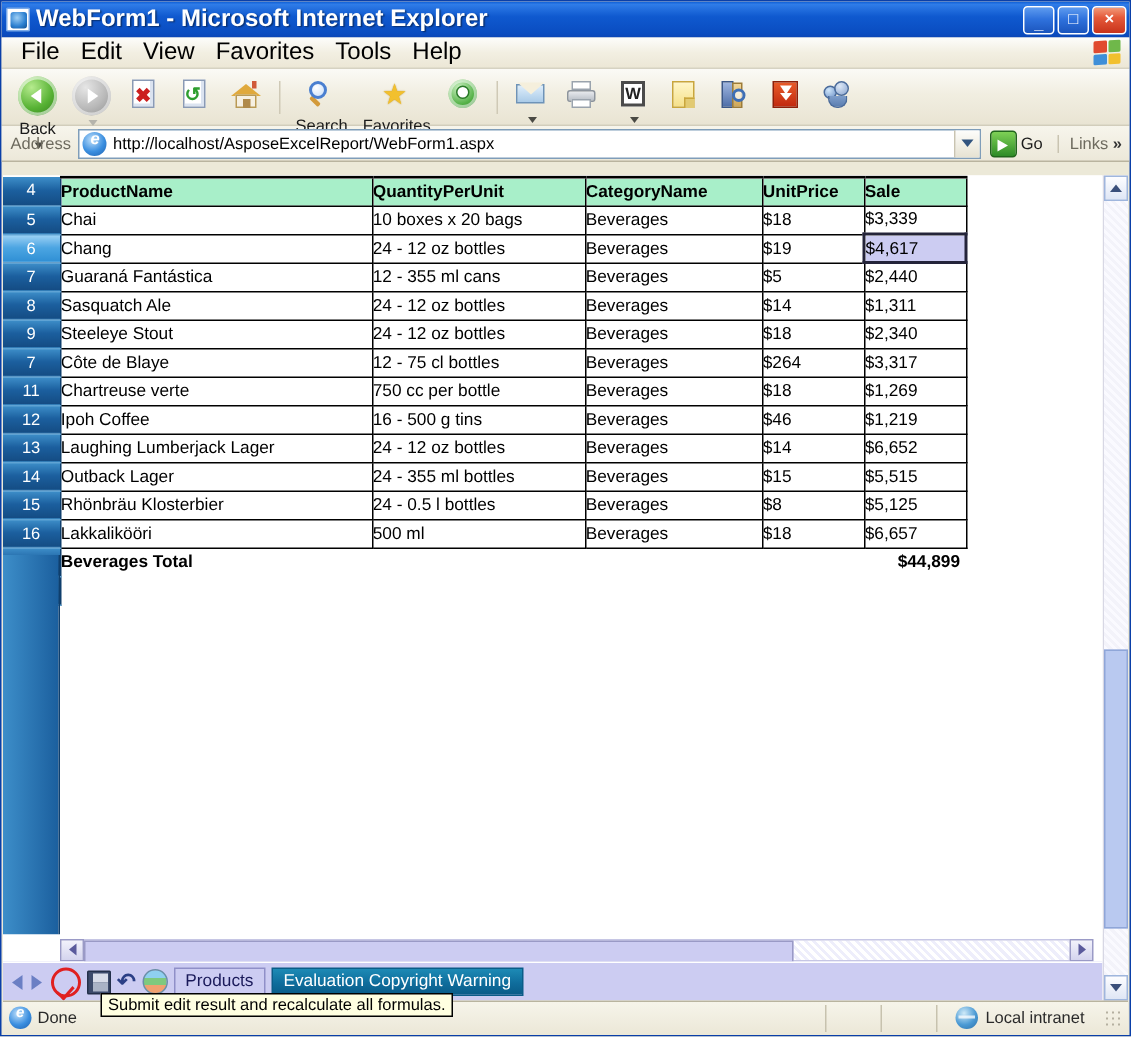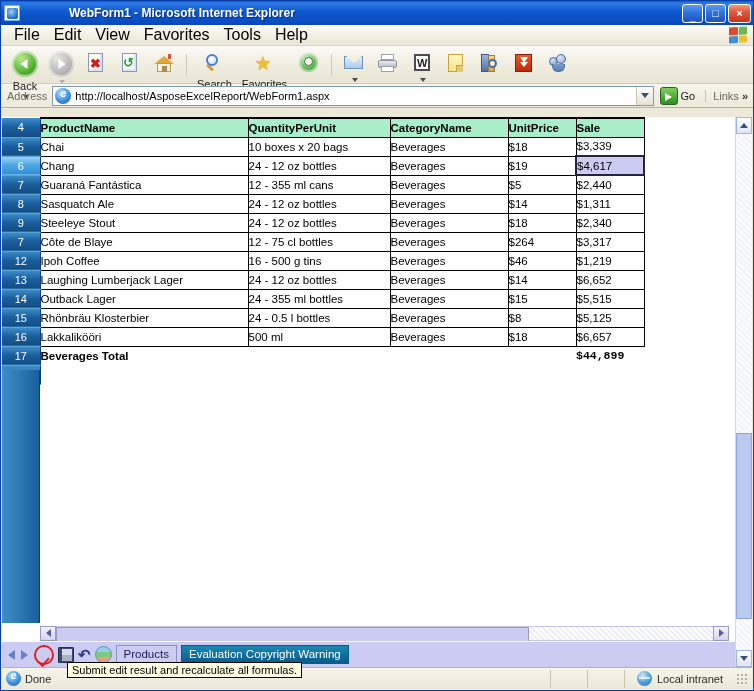--- a/index.html
+++ b/index.html
@@ -34,25 +34,24 @@
     border-radius: 1px;
     overflow: hidden;
   }
   .title-ico::before {
     content: ""; position: absolute; left: 2px; top: 2px;
     width: 11px; height: 11px;
     background: radial-gradient(circle at 40% 35%, #9fd0f5 0%, #2b7fd0 60%, #15508f 100%);
     border-radius: 2px;
   }
   .title-text {
-    color: #fff; font-size: 12px; font-weight: bold;
+    color: #fff; font-size: 16px; font-weight: bold;
     text-shadow: 1px 1px 1px rgba(0,0,0,.45);
     white-space: nowrap;
     flex: 1 1 auto;
-    margin-left: 45px;
   }
   .win-btns { display: flex; gap: 2px; align-items: center; }
   .wbtn {
     width: 21px; height: 19px;
     border: 1px solid #fff;
     border-radius: 3px;
     position: relative;
     background: linear-gradient(180deg,#5e9bef 0%,#2f72dd 45%,#1b55bd 100%);
   }
   .wbtn.close {
@@ -341,21 +340,21 @@
     font-weight:bold; background:#fff;
   }
   .cell.totalblank { border:none; border-top:1px solid #000; background:#fff;}
   .cell.pad { border:none; background:#fff; }
   .cell.c-name { width:208px; }
   .cell.c-qty  { width:142px; }
   .cell.c-cat  { width:118px; }
   .cell.c-price{ width: 68px; }
   .cell.c-sale { width: 68px; margin-left: 28px; }
   .cell.c-tail { width: 36px; border:none; background:#fff; }
-  .cell.right { text-align:left; padding-right:4px;font-family:Liberation Mono, monospace; }
+  .cell.right { text-align:right; padding-right:4px; }
 
   
   .hscroll {
     position:absolute; left:38px; right:6px; bottom:26px; height:16px;
     background:#fff; display:flex; align-items:center;
   }
   .hs-arrow {
     width:16px;height:15px; background: linear-gradient(180deg,#f2f2fb,#d4d4ee);
     border:1px solid #9a9ac6; display:flex;align-items:center;justify-content:center;
   }
@@ -682,20 +681,29 @@
               <tr>
                 <td class="rowhdr">7</td>
                 <td class="cell c-name">Côte de Blaye</td>
                 <td class="cell c-qty">12 - 75 cl bottles</td>
                 <td class="cell c-cat">Beverages</td>
                 <td class="cell c-price">$264</td>
                 <td class="cell c-sale">$3,317</td>
                 <td class="cell c-tail"></td>
               </tr>
 
+              <tr>
+                <td class="rowhdr">11</td>
+                <td class="cell c-name">Chartreuse verte</td>
+                <td class="cell c-qty">750 cc per bottle</td>
+                <td class="cell c-cat">Beverages</td>
+                <td class="cell c-price">$18</td>
+                <td class="cell c-sale">$1,269</td>
+                <td class="cell c-tail"></td>
+              </tr>
 
               <tr>
                 <td class="rowhdr">12</td>
                 <td class="cell c-name">Ipoh Coffee</td>
                 <td class="cell c-qty">16 - 500 g tins</td>
                 <td class="cell c-cat">Beverages</td>
                 <td class="cell c-price">$46</td>
                 <td class="cell c-sale">$1,219</td>
                 <td class="cell c-tail"></td>
               </tr>

